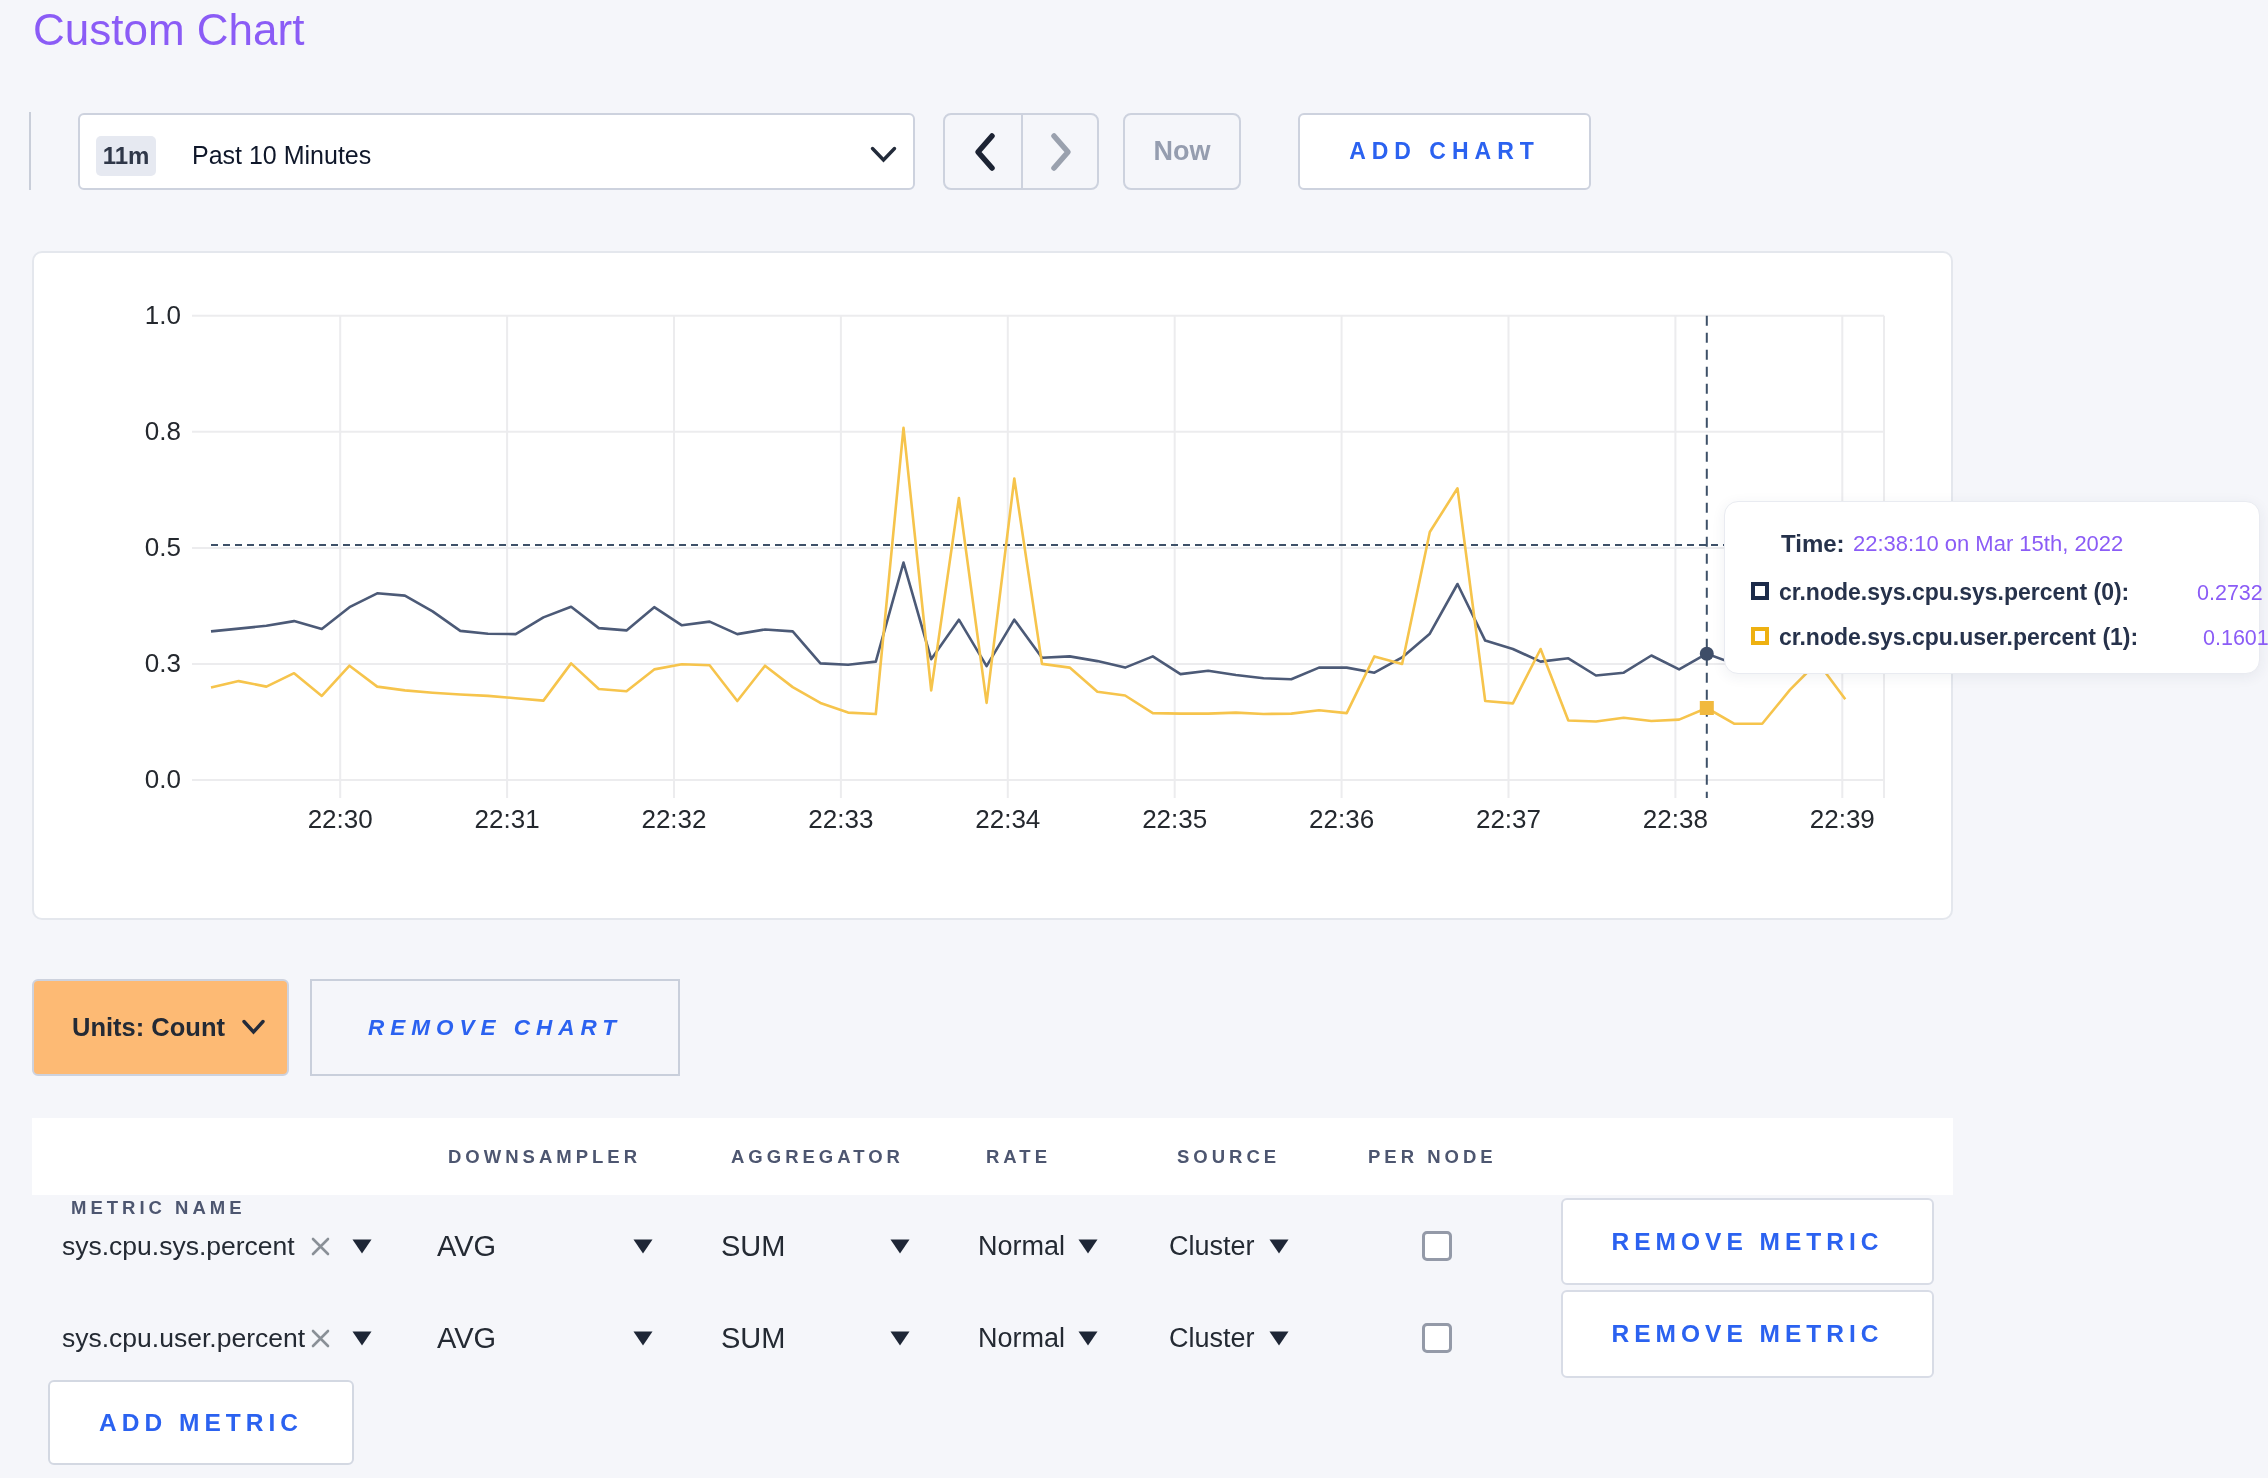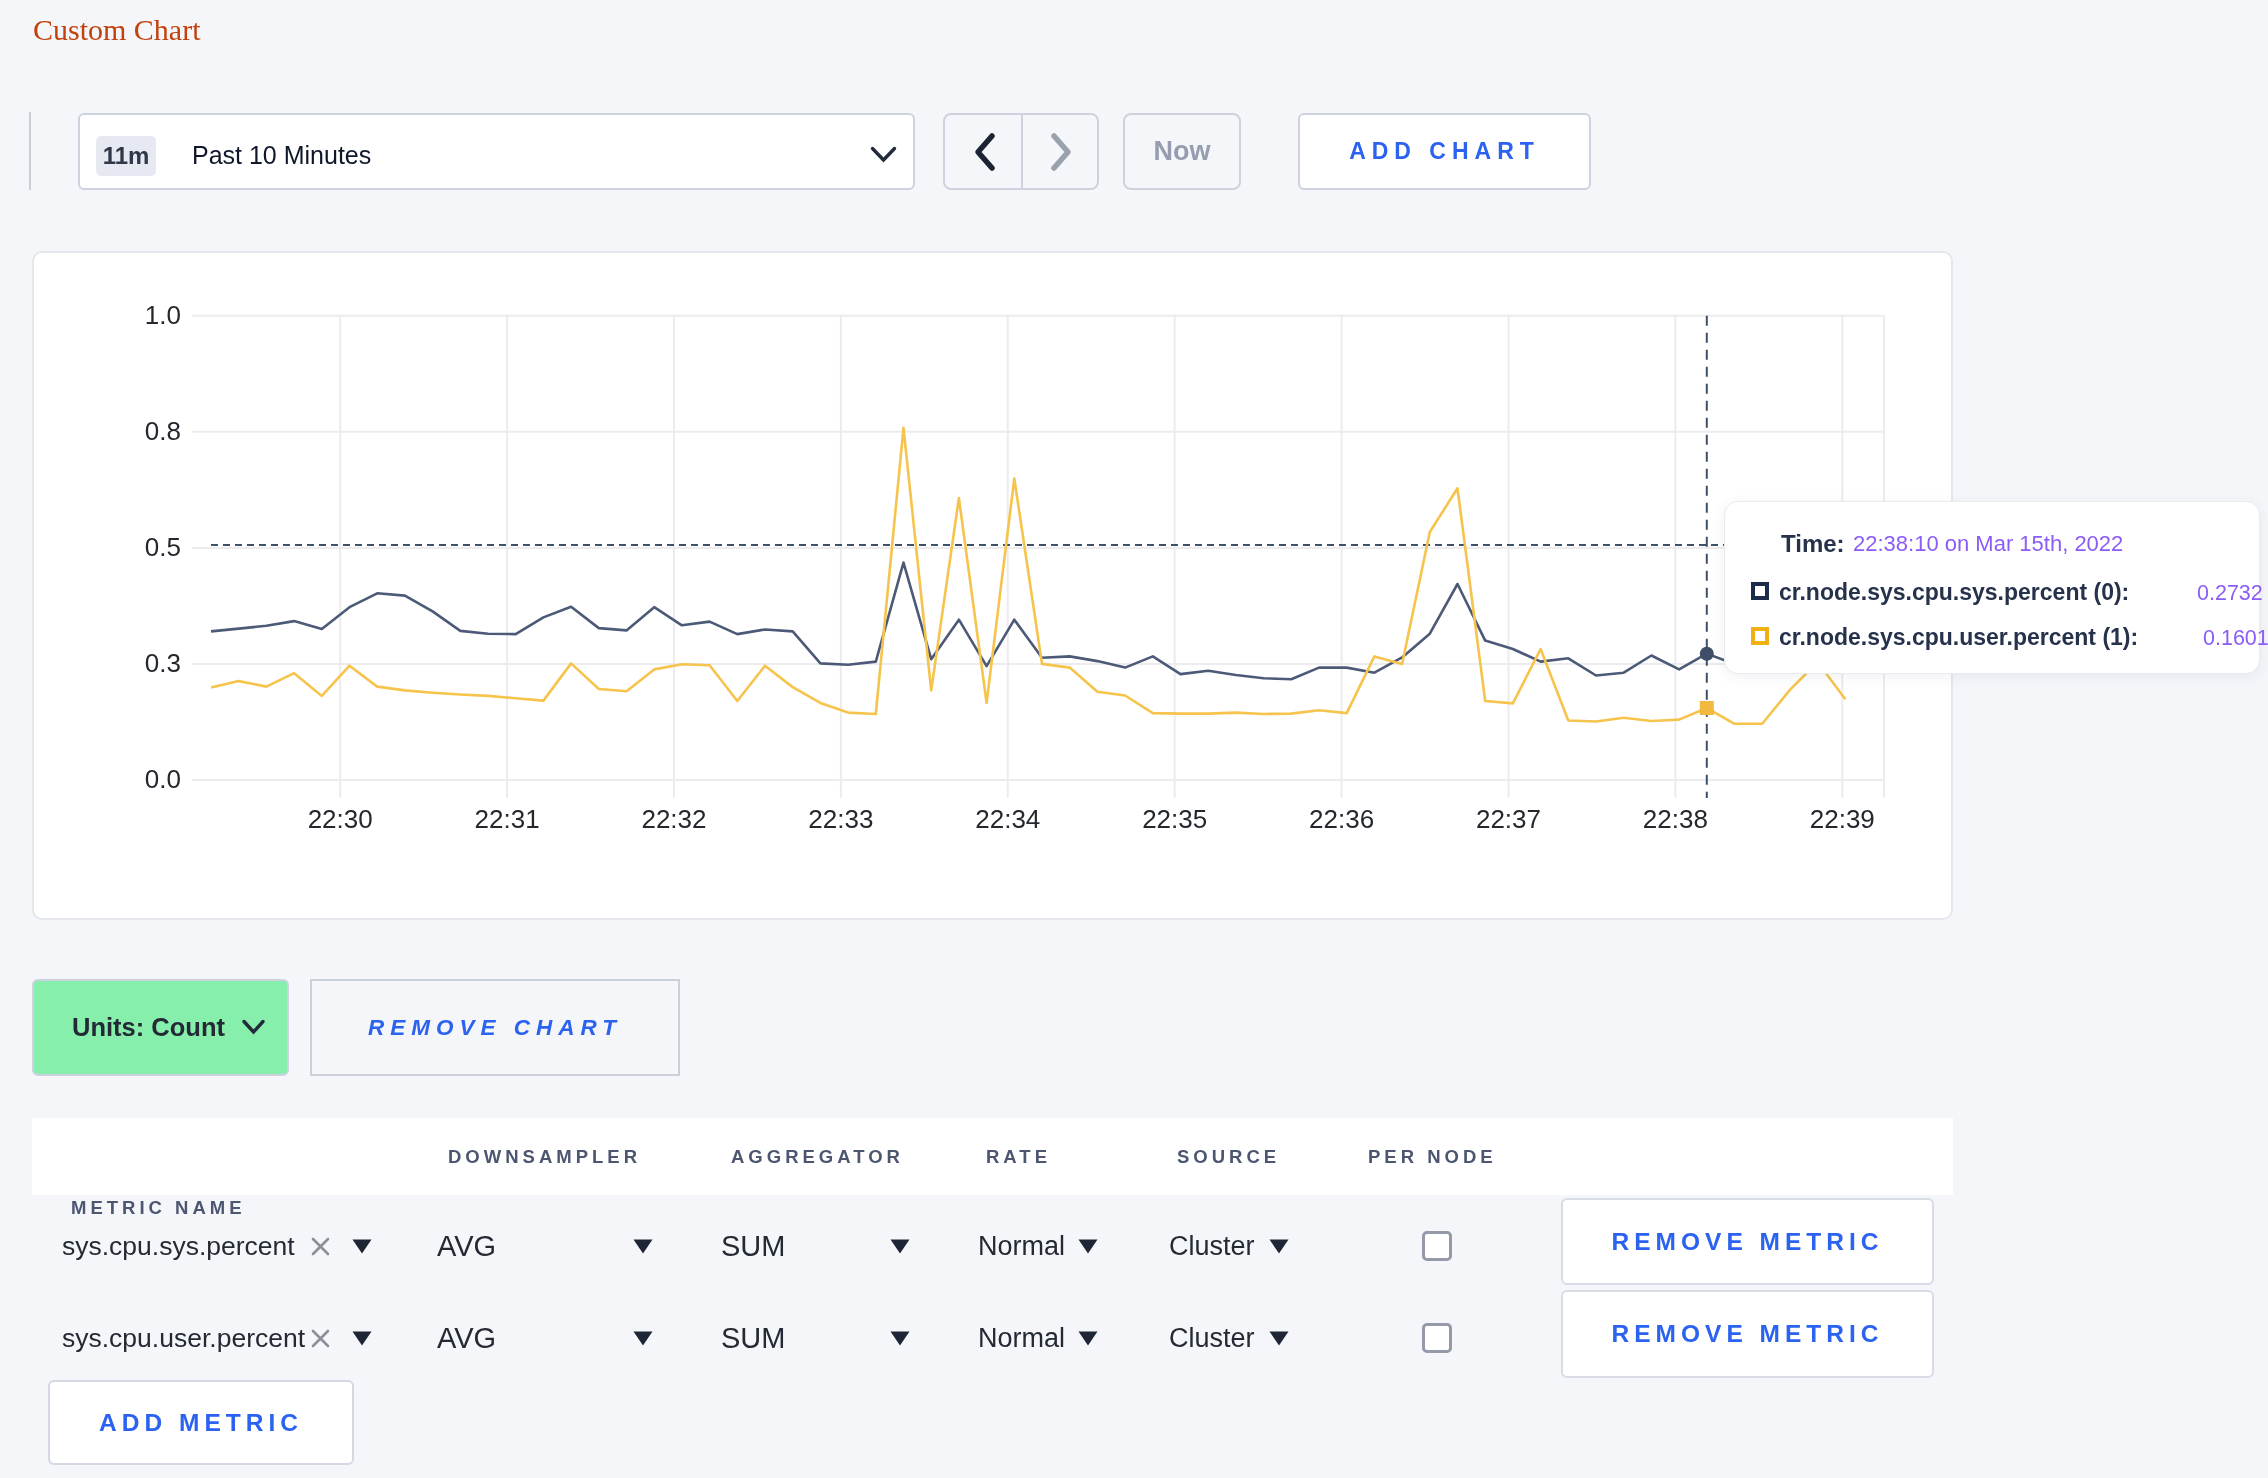--- a/index.html
+++ b/index.html
@@ -6,21 +6,21 @@
   font-family:"Liberation Sans", sans-serif; position:relative; overflow:hidden; }
 .abs { position:absolute; }
 .blue { position:absolute; color:#2b62f0; font-weight:bold;
   display:flex; align-items:center; justify-content:center; white-space:pre; }
 .rt { position:absolute; color:#242a33; line-height:34px; white-space:pre; }
 .hd { position:absolute; font-size:18.5px; font-weight:bold; color:#4d5670; letter-spacing:4px; }
 .tt { position:absolute; color:#26324b; font-size:23px; font-weight:bold; white-space:pre; }
 .tv { position:absolute; color:#8b5cf6; font-size:21.5px; white-space:pre; }
 </style></head>
 <body>
-<div class="abs" style="left:33px;top:5px;font-size:30px;line-height:50px;color:#c2410c;font-family:Liberation Serif, serif;">Custom Chart</div>
+<div class="abs" style="left:33px;top:5px;font-size:44px;line-height:50px;color:#8b5cf6;">Custom Chart</div>
 
 <div class="abs" style="left:29px;top:112px;width:2px;height:78px;background:#c9ced9;"></div>
 <div class="abs" style="left:78px;top:113px;width:837px;height:77px;background:#fff;border:2px solid #cdd2de;border-radius:6px;">
   <div class="abs" style="left:16px;top:21px;width:60px;height:40px;background:#e6e9f1;border-radius:5px;
        font-size:24px;font-weight:bold;color:#2f3748;display:flex;align-items:center;justify-content:center;">11m</div>
   <div class="abs" style="left:112px;top:0;height:81px;font-size:25px;color:#0f172a;display:flex;align-items:center;">Past 10 Minutes</div>
   <svg width="27" height="19" viewBox="0 0 27 19" style="position:absolute;left:790px;top:30px">
       <path d="M2.5 3.5 L13.5 15 L24.5 3.5" fill="none" stroke="#232b3a" stroke-width="3.4" stroke-linecap="round"></path>
     </svg>
 </div>
@@ -91,21 +91,21 @@
      box-shadow:0 3px 14px rgba(40,50,80,.07);"></div>
 <div class="tt" style="left:1781px;top:530px;font-size:24px;">Time:</div>
 <div class="tv" style="left:1853px;top:531px;font-size:22px;">22:38:10 on Mar 15th, 2022</div>
 <div class="abs" style="left:1751px;top:582px;width:18px;height:18px;border:4px solid #1c2b4a;"></div>
 <div class="tt" style="left:1779px;top:579px;">cr.node.sys.cpu.sys.percent (0):</div>
 <div class="tv" style="left:2197px;top:581px;">0.2732</div>
 <div class="abs" style="left:1751px;top:627px;width:18px;height:18px;border:4px solid #eeb111;"></div>
 <div class="tt" style="left:1779px;top:624px;">cr.node.sys.cpu.user.percent (1):</div>
 <div class="tv" style="left:2203px;top:626px;">0.1601</div>
 
-<div class="abs" style="left:32px;top:979px;width:257px;height:97px;background:#86efac;border:2px solid #cdd2de;border-radius:6px;">
+<div class="abs" style="left:32px;top:979px;width:257px;height:97px;background:#fdba74;border:2px solid #cdd2de;border-radius:6px;">
   <div class="abs" style="left:38px;top:0;height:93px;font-size:25.5px;font-weight:bold;color:#242a35;display:flex;align-items:center;">Units: Count</div>
   <svg width="23" height="16" viewBox="0 0 23 16" style="position:absolute;left:208px;top:38px">
       <path d="M2 2.5 L11.5 13 L21 2.5" fill="none" stroke="#232b3a" stroke-width="3.4" stroke-linecap="round"></path>
     </svg>
 </div>
 <div class="blue" style="left:310px;top:979px;width:370px;height:97px;border:2px solid #c9cfdb;border-radius:0;
      font-size:22.5px;letter-spacing:6px;font-style:italic;">REMOVE CHART</div>
 
 <div class="abs" style="left:32px;top:1118px;width:1921px;height:77px;background:#fff;"></div>
 <div class="hd" style="left:71px;top:1197px;">METRIC NAME</div>

